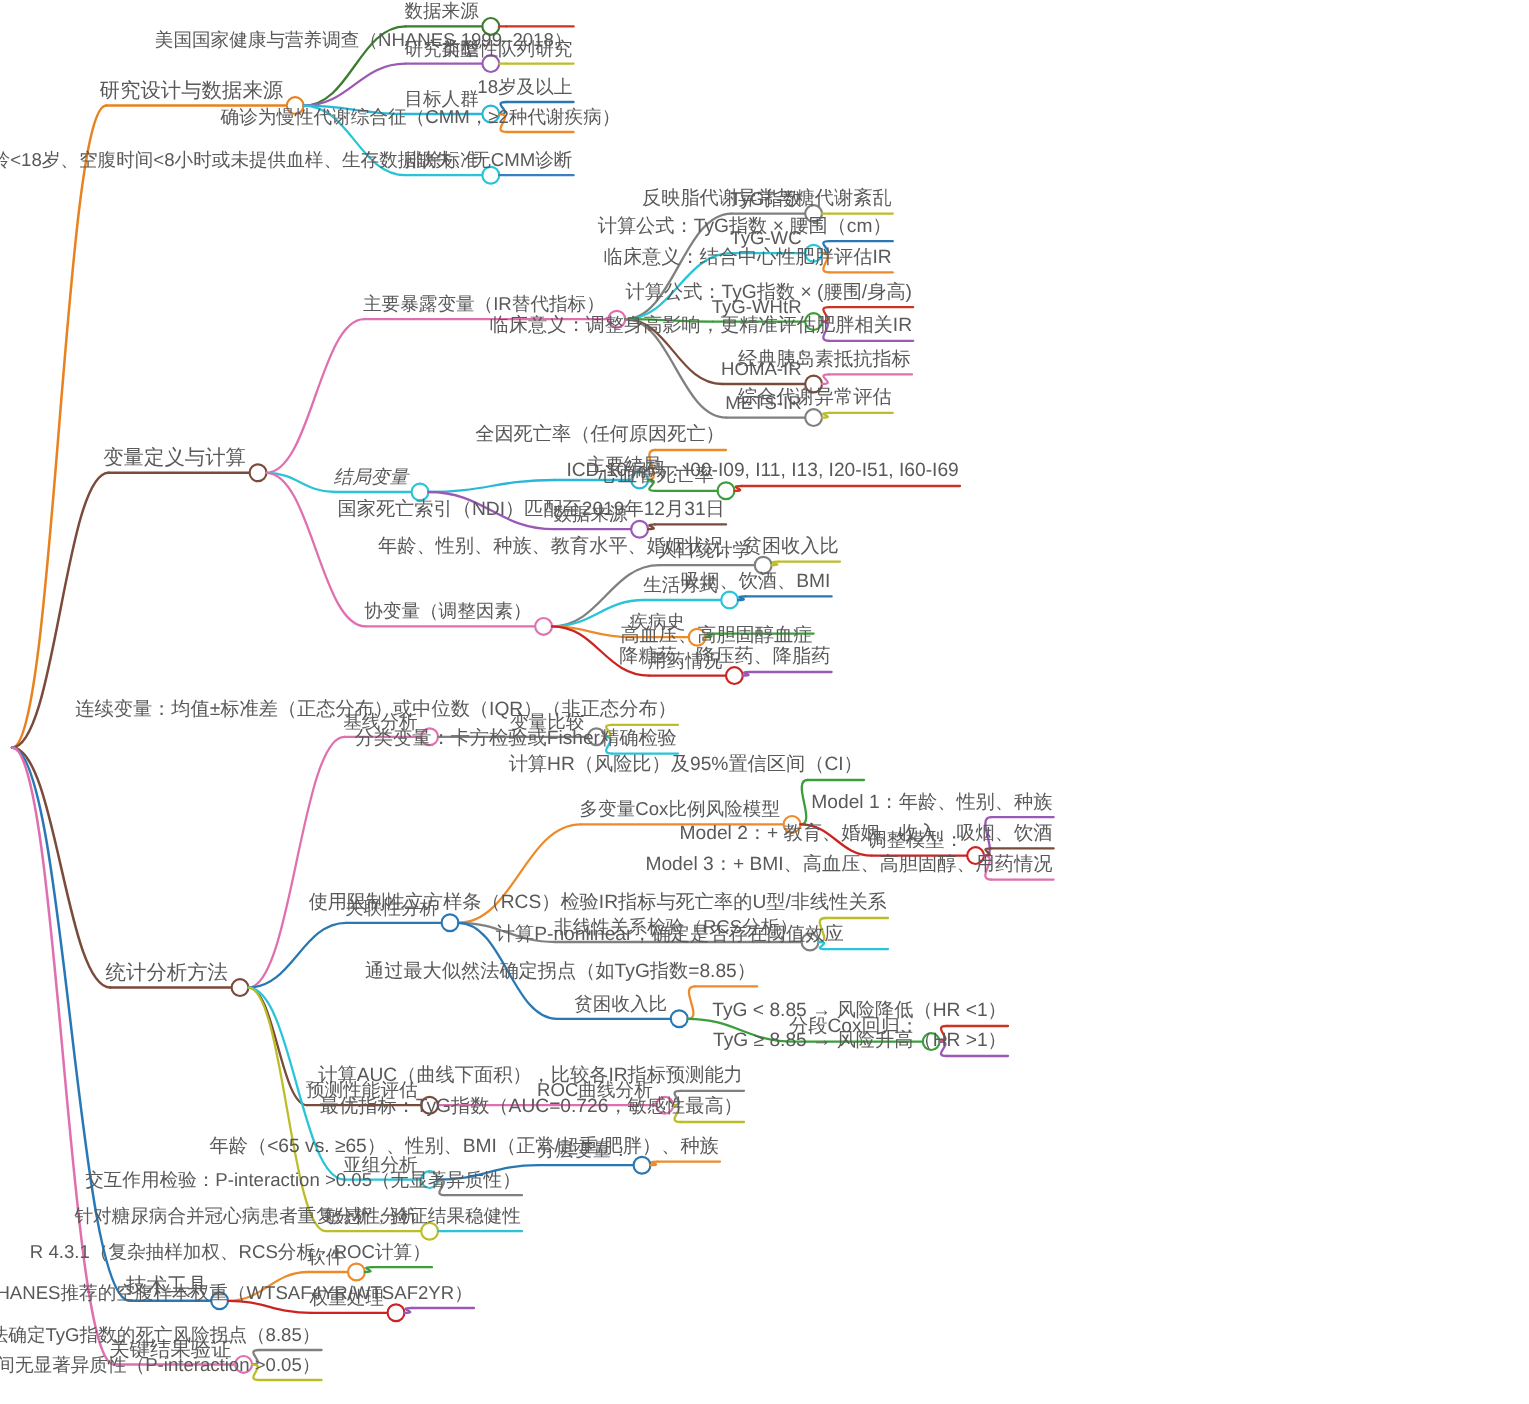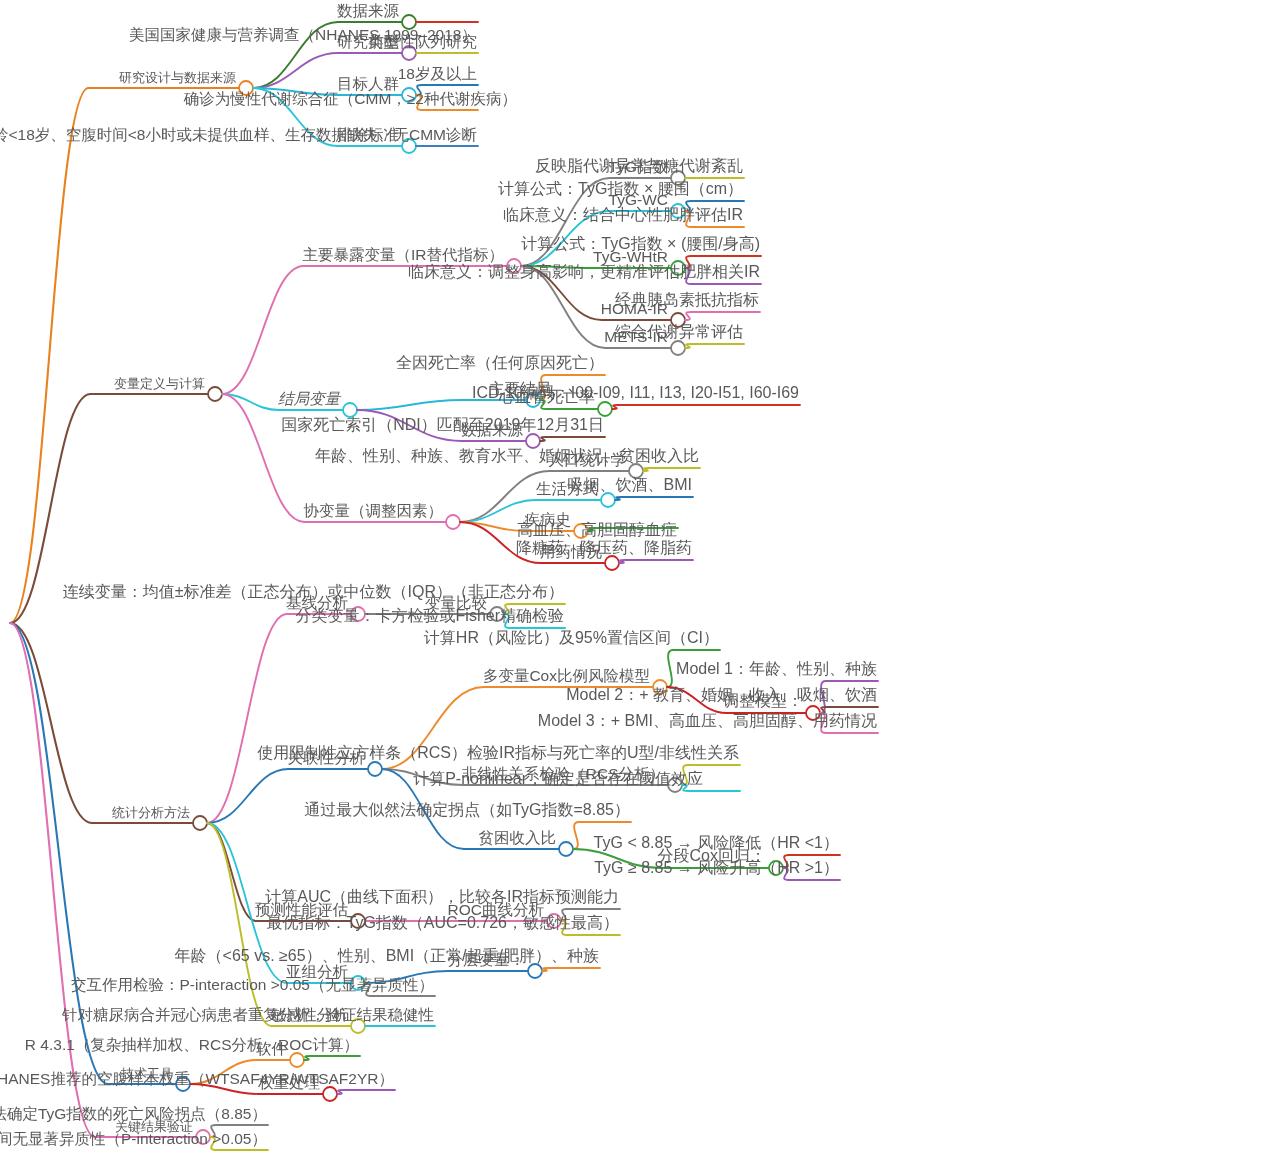--- a/index.html
+++ b/index.html
@@ -26,21 +26,21 @@
   }
   .node-label {
     position: absolute;
     white-space: nowrap;
     color: #595959;
     line-height: 1;
     transform: translate(-100%, -100%);
     padding-bottom: 2px;
     letter-spacing: 0px;
   }
-  .lvl1 { font-size: 13px; }
+  .lvl1 { font-size: 17px; }
   .lvl2 { font-size: 15.5px; }
   .lvl3 { font-size: 15.5px; }
   .lvl4 { font-size: 16px; }
 </style>
 </head>
 <body>
 
 <div id="mindmap-root">
   <svg id="mindmap-svg" viewBox="0 0 1274 1170" xmlns="http://www.w3.org/2000/svg">
       <path d="M10,623 C45.325,623 53.175,88 88.5,88" stroke="#e8821e" stroke-width="2.1" fill="none" stroke-linecap="round"></path>

